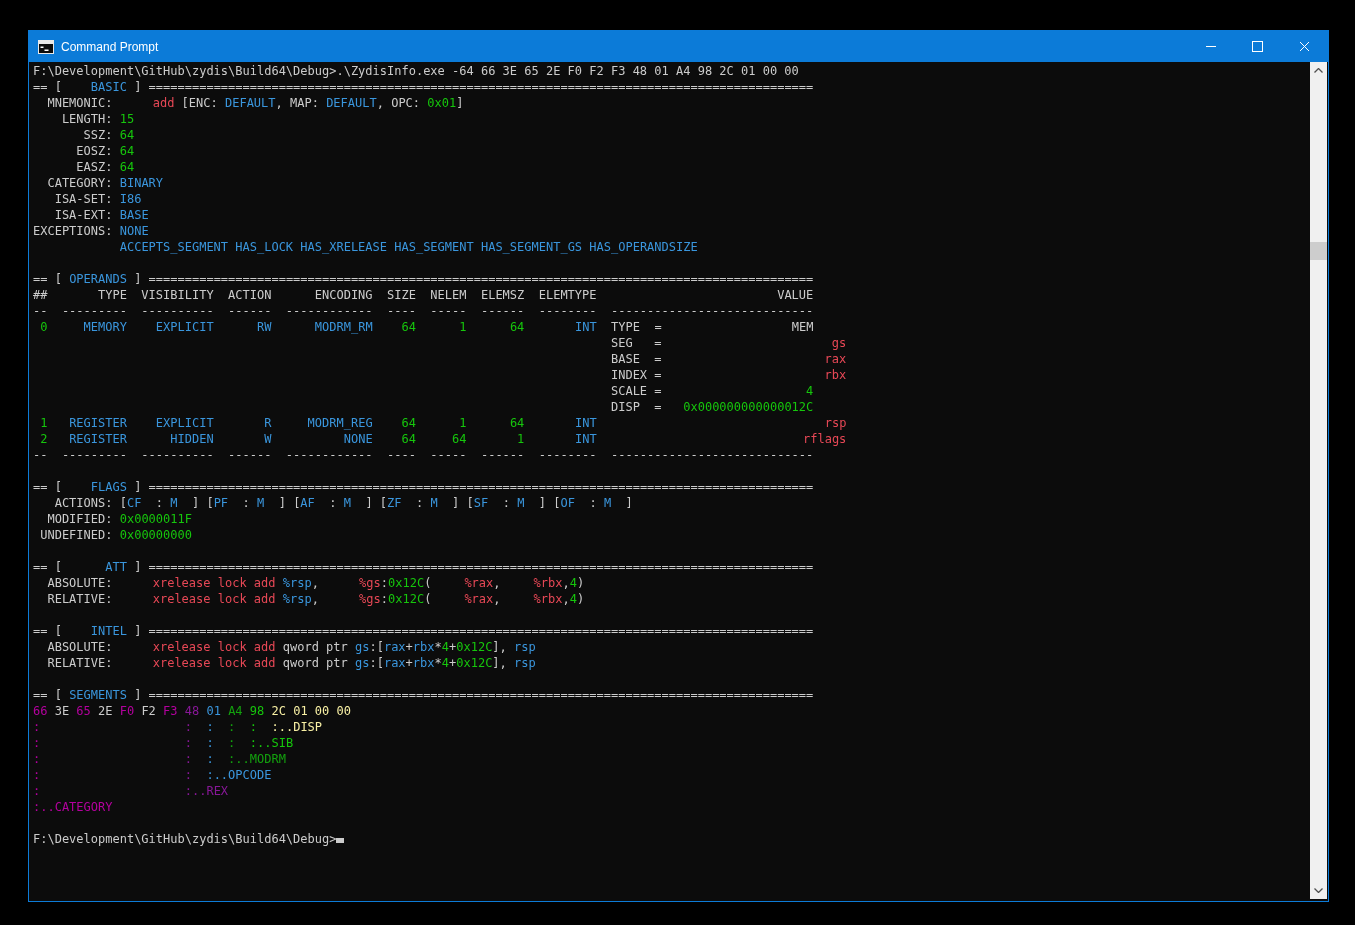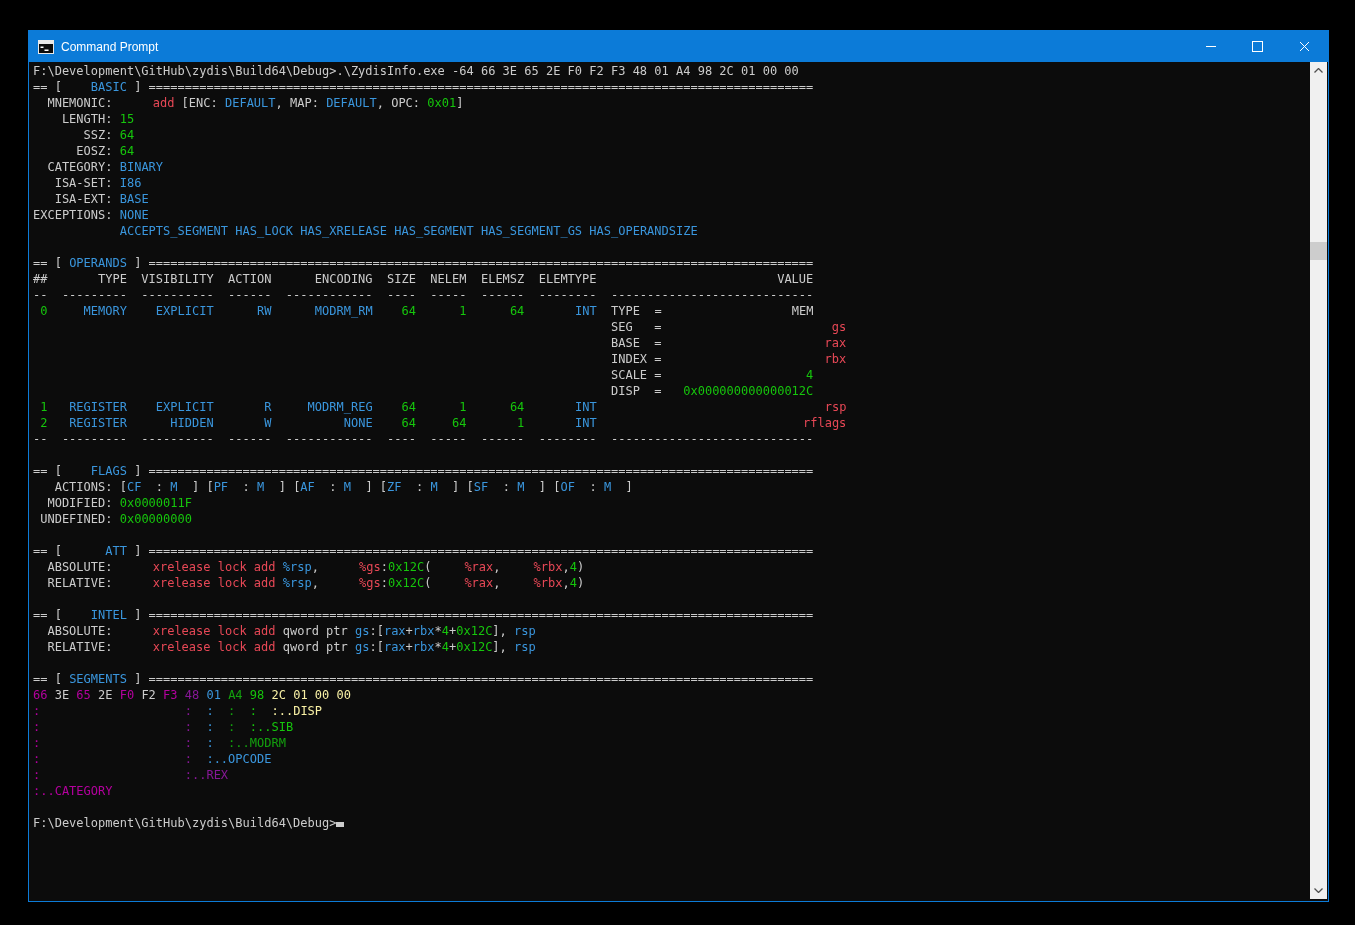--- a/index.html
+++ b/index.html
@@ -53,20 +53,21 @@
         </div>
       </div>
     </div>
     <div class="terminal" id="terminal">
         <div class="t-line"><span class="c-w">F:\Development\GitHub\zydis\Build64\Debug&gt;.\ZydisInfo.exe -64 66 3E 65 2E F0 F2 F3 48 01 A4 98 2C 01 00 00</span></div>
         <div class="t-line"><span class="c-w">== [ </span><span class="c-c">   BASIC</span><span class="c-w"> ] </span><span class="c-w">============================================================================================</span></div>
         <div class="t-line"><span class="c-w">  MNEMONIC: </span><span class="c-r">add</span><span class="c-w"> [ENC: </span><span class="c-c">DEFAULT</span><span class="c-w">, MAP: </span><span class="c-c">DEFAULT</span><span class="c-w">, OPC: </span><span class="c-g">0x01</span><span class="c-w">]</span></div>
         <div class="t-line"><span class="c-w">    LENGTH: </span><span class="c-g">15</span></div>
         <div class="t-line"><span class="c-w">       SSZ: </span><span class="c-g">64</span></div>
         <div class="t-line"><span class="c-w">      EOSZ: </span><span class="c-g">64</span></div>
+        <div class="t-line"><span class="c-w">      EASZ: </span><span class="c-g">64</span></div>
         <div class="t-line"><span class="c-w">  CATEGORY: </span><span class="c-c">BINARY</span></div>
         <div class="t-line"><span class="c-w">   ISA-SET: </span><span class="c-c">I86</span></div>
         <div class="t-line"><span class="c-w">   ISA-EXT: </span><span class="c-c">BASE</span></div>
         <div class="t-line"><span class="c-w">EXCEPTIONS: </span><span class="c-c">NONE</span></div>
         <div class="t-line"><span class="c-w">            </span><span class="c-c">ACCEPTS_SEGMENT HAS_LOCK HAS_XRELEASE HAS_SEGMENT HAS_SEGMENT_GS HAS_OPERANDSIZE</span></div>
         <div class="t-line">&nbsp;</div>
         <div class="t-line"><span class="c-w">== [ </span><span class="c-c">OPERANDS</span><span class="c-w"> ] </span><span class="c-w">============================================================================================</span></div>
         <div class="t-line"><span class="c-w">##       TYPE  VISIBILITY  ACTION      ENCODING  SIZE  NELEM  ELEMSZ  ELEMTYPE</span><span class="c-w">                         </span><span class="c-w">VALUE</span></div>
         <div class="t-line"><span class="c-w">--  ---------  ----------  ------  ------------  ----  -----  ------  --------  </span><span class="c-w">----------------------------</span></div>
         <div class="t-line"><span class="c-g"> 0</span><span class="c-w">  </span><span class="c-c">   MEMORY</span><span class="c-w">  </span><span class="c-c">  EXPLICIT</span><span class="c-w">  </span><span class="c-c">    RW</span><span class="c-w">  </span><span class="c-c">    MODRM_RM</span><span class="c-w">  </span><span class="c-g">  64</span><span class="c-w">  </span><span class="c-g">    1</span><span class="c-w">  </span><span class="c-g">    64</span><span class="c-w">  </span><span class="c-c">     INT</span><span class="c-w">  TYPE  =</span><span class="c-w">                  </span><span class="c-w">MEM</span></div>

